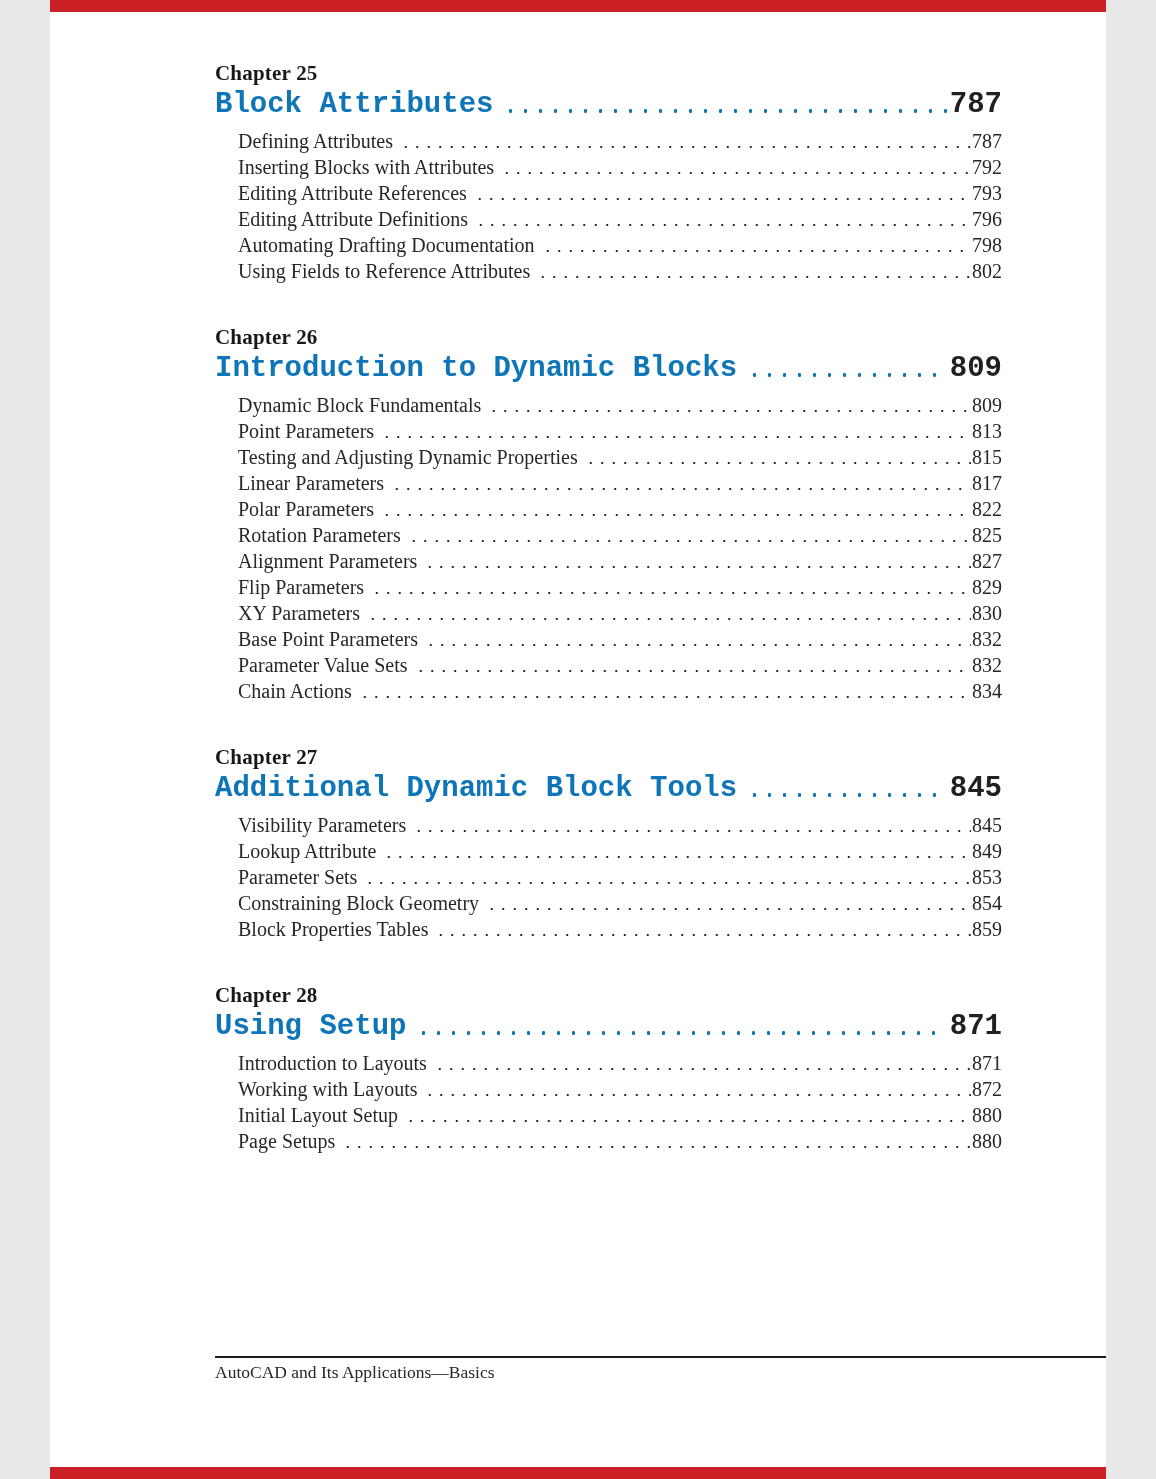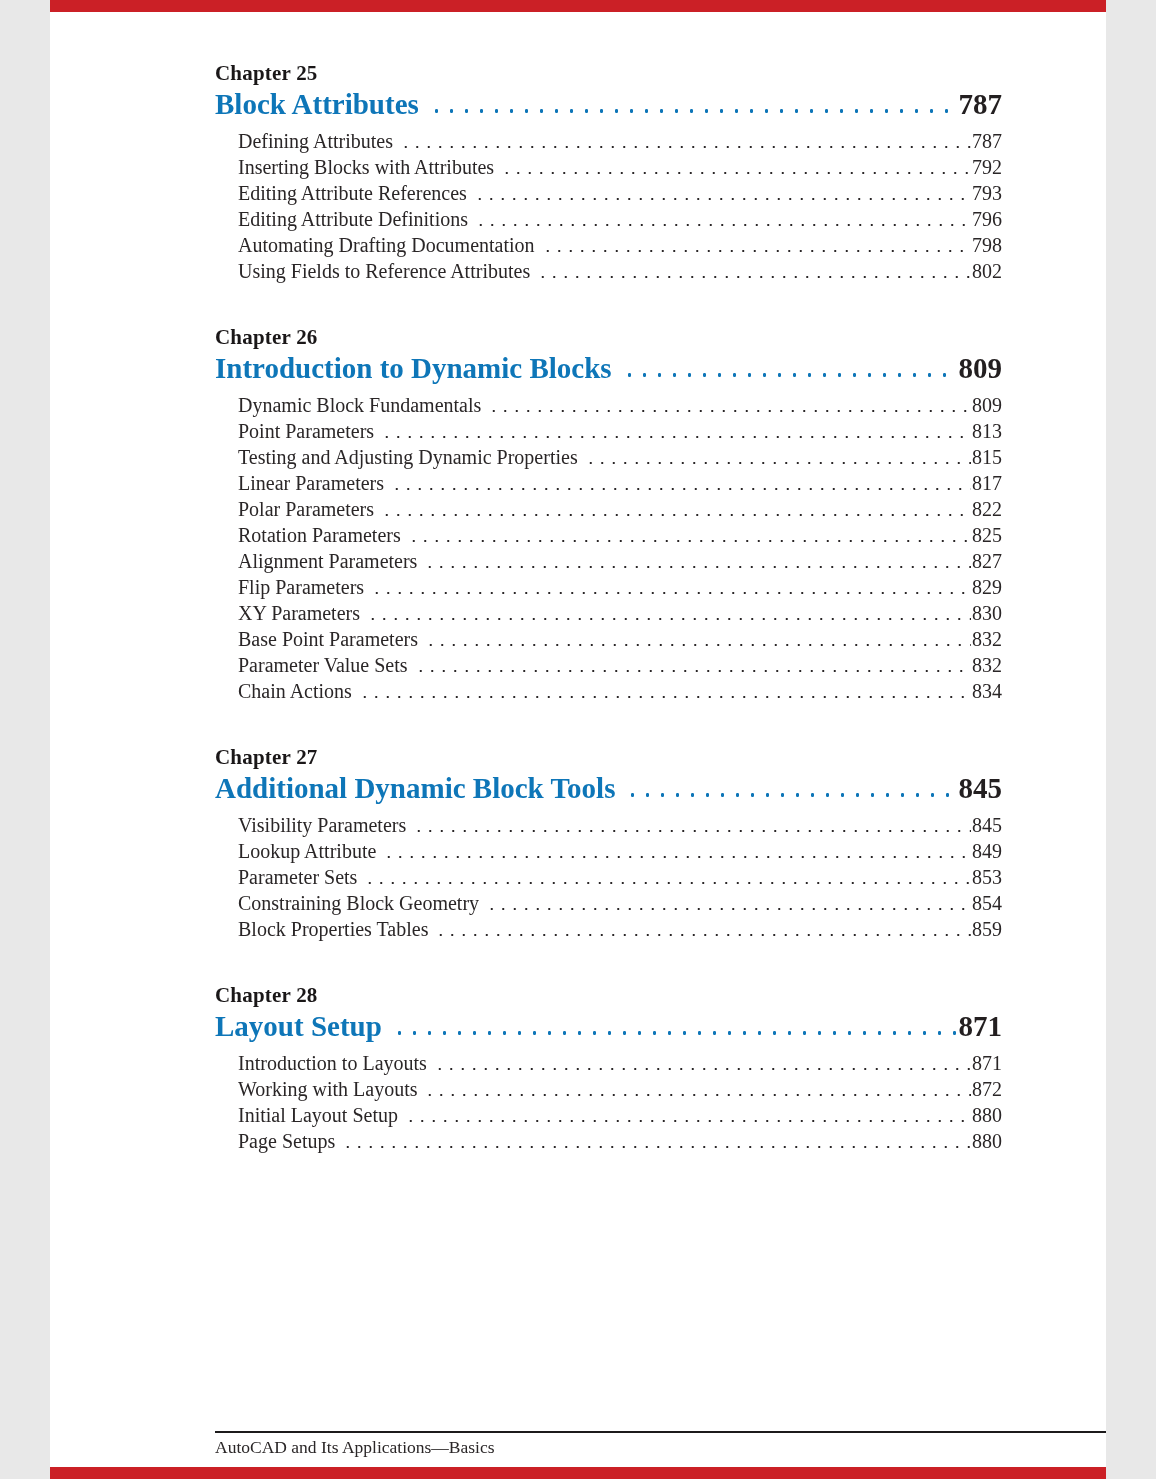--- a/index.html
+++ b/index.html
@@ -22,21 +22,21 @@
   .toc{
     position:absolute;left:165px;top:62px;width:787px;
   }
   .section{margin:0 0 42px 0;}
   .chapter-label{
     font-size:21px;font-weight:bold;line-height:23px;
     color:#1a1718;letter-spacing:0.2px;
   }
   .title-row{
     display:flex;align-items:baseline;
-    margin-top:3px;margin-bottom:7px;
+    margin-top:3px;margin-bottom:7px;font-family:Liberation Mono, monospace;
   }
   .title-text{
     font-size:29px;font-weight:bold;line-height:33px;
     color:var(--blue,#0e76b8);white-space:nowrap;
   }
   .title-row .leader{
     flex:1;height:8px;align-self:flex-end;
     margin:0 3px 6px 10px;
     background-image:radial-gradient(circle at 50% 50%, var(--blue,#0e76b8) 1.7px, transparent 2.0px);
     background-size:15px 8px;background-repeat:repeat-x;
@@ -53,21 +53,21 @@
   .entry-label{white-space:nowrap;text-align:center;}
   .entry-row .leader{
     flex:1;height:6px;align-self:flex-end;
     margin:0 1px 4px 7px;
     background-image:radial-gradient(circle at 50% 50%, #2a2627 1.15px, transparent 1.45px);
     background-size:11.5px 6px;background-repeat:repeat-x;
   }
   .entry-page{white-space:nowrap;}
 
   .footer{
-    position:absolute;left:165px;top:1431px;width:925px;
+    position:absolute;left:165px;top:1356px;width:925px;
     border-top:2px solid #1c1a1b;
     padding-top:3px;
     display:flex;justify-content:space-between;align-items:baseline;
   }
   .footer-title{font-size:17.5px;color:#2a2627;}
   .footer-page{font-size:19px;font-weight:bold;color:#1a1718;margin-right:2px;}
 </style>
 </head>
 <body>
 
@@ -240,21 +240,21 @@
     <span class="entry-label">Block Properties Tables</span>
     <span class="leader"></span>
     <span class="entry-page">859</span>
   </div>
 </div>
   </div>
 
   <div class="section">
     <div class="chapter-label">Chapter 28</div>
     <div class="title-row">
-      <span class="title-text">Layout Setup</span>
+      <span class="title-text">Using Setup</span>
       <span class="leader"></span>
       <span class="title-page">871</span>
     </div>
     <div class="entries">
   <div class="entry-row">
     <span class="entry-label">Introduction to Layouts</span>
     <span class="leader"></span>
     <span class="entry-page">871</span>
   </div>
 

